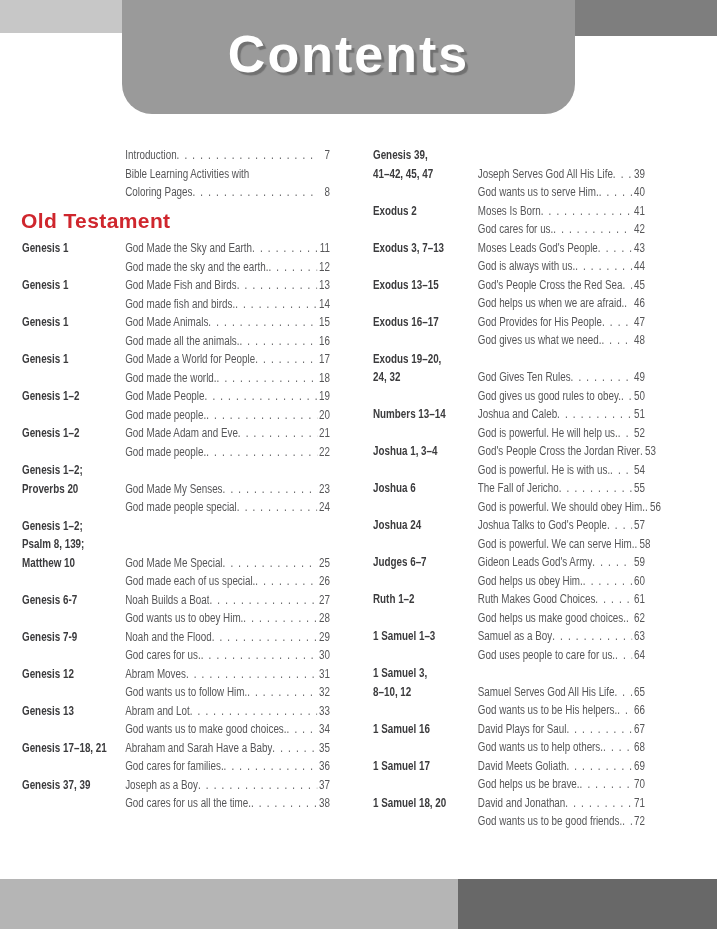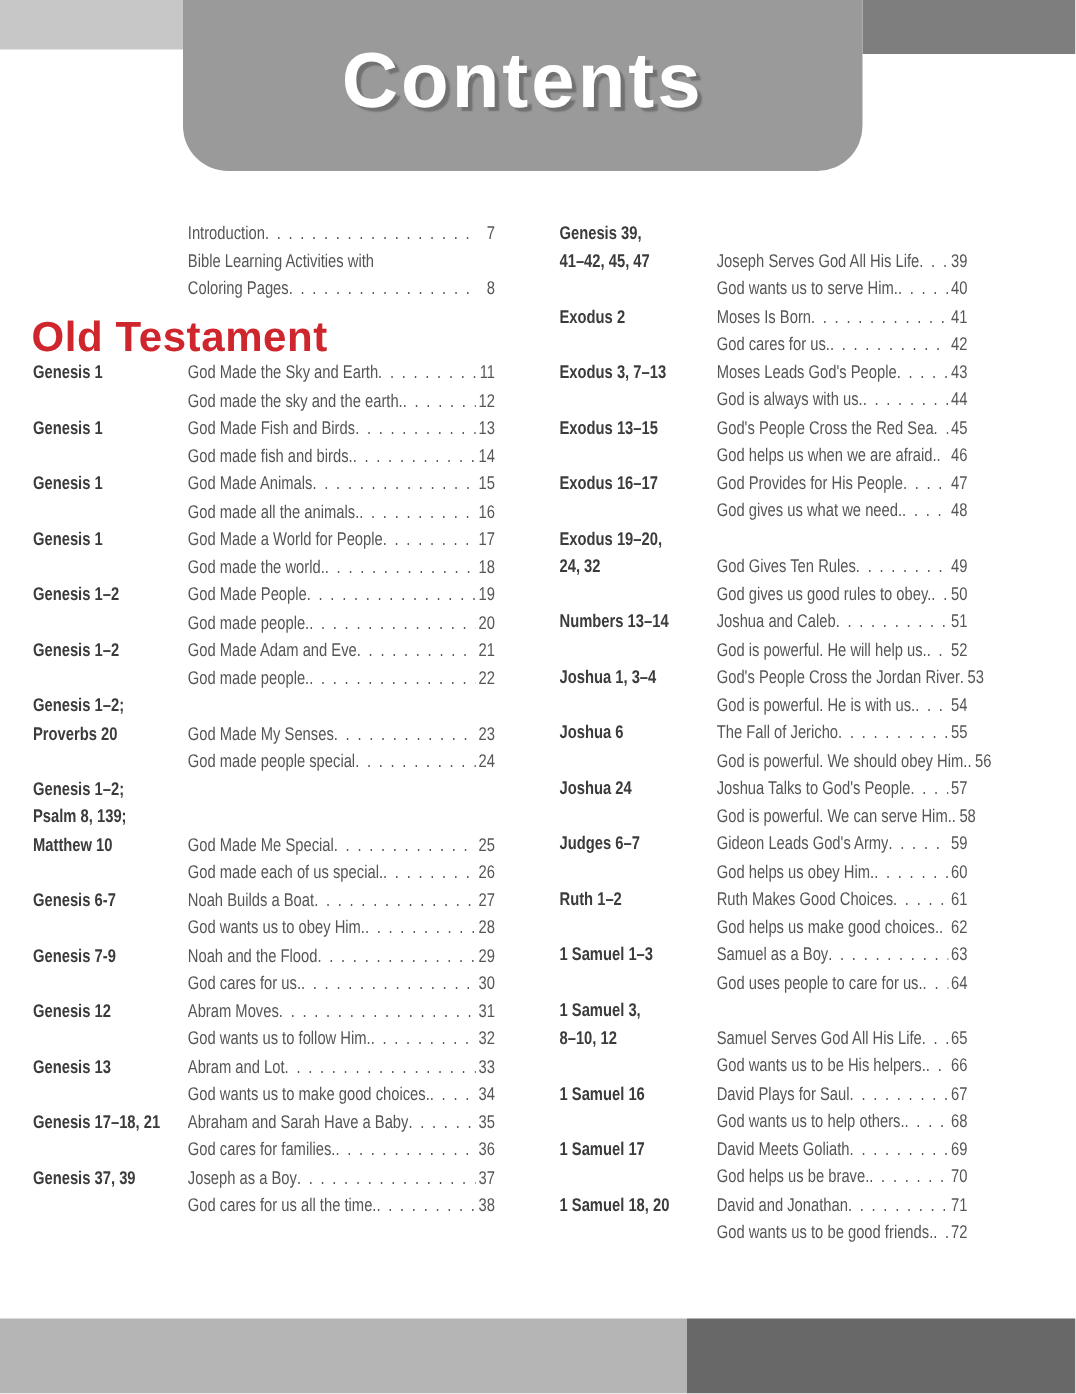--- a/index.html
+++ b/index.html
@@ -20,21 +20,21 @@
     display:flex;align-items:center;justify-content:center;
   }
   #contents-title{
     padding-top:26px;
     font-size:52px;font-weight:bold;letter-spacing:2px;color:#ffffff;
     text-shadow:3px 3px 1px rgba(80,80,80,0.55);
   }
   
   #ot-heading{
     position:absolute;left:21px;top:209px;
-    font-size:28px;font-weight:bold;letter-spacing:0.4px;
+    font-size:21px;font-weight:bold;letter-spacing:0.4px;
     color:var(--accent);
   }
   
   .col{position:absolute;transform:scaleX(0.80);transform-origin:left top;}
   #front-matter{left:22px;top:146px;width:385px;}
   #col-left-entries{left:22px;top:239px;width:385px;}
   #col-right-entries{left:373px;top:146px;width:340px;}
   .row{
     display:flex;align-items:baseline;
     height:18.5px;line-height:18.5px;

